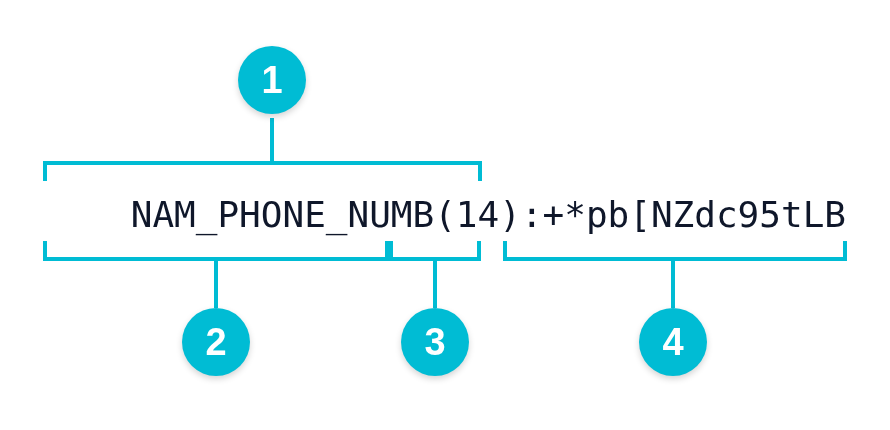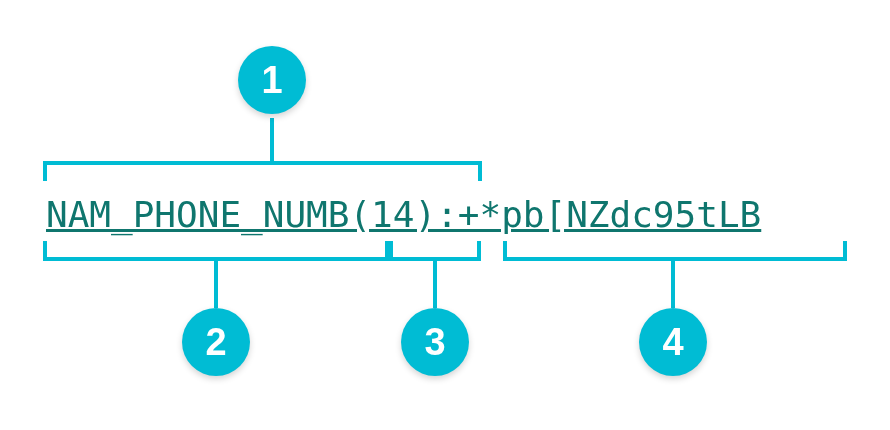--- a/index.html
+++ b/index.html
@@ -25,24 +25,23 @@
   #code-string {
     position: absolute;
     left: 46px;
     top: 189px;
     width: 800px;
     height: 52px;
     font-family: "DejaVu Sans Mono", "Liberation Mono", monospace;
     font-size: 36px;
     line-height: 52px;
     letter-spacing: 0px;
-    color: #0f766e;
+    color: #0f172a;
     white-space: pre;
-    text-align: left;
-    text-decoration: underline;
+    text-align: right;
   }
 
   
   #connector-layer {
     position: absolute;
     left: 0;
     top: 0;
     width: 890px;
     height: 430px;
   }

